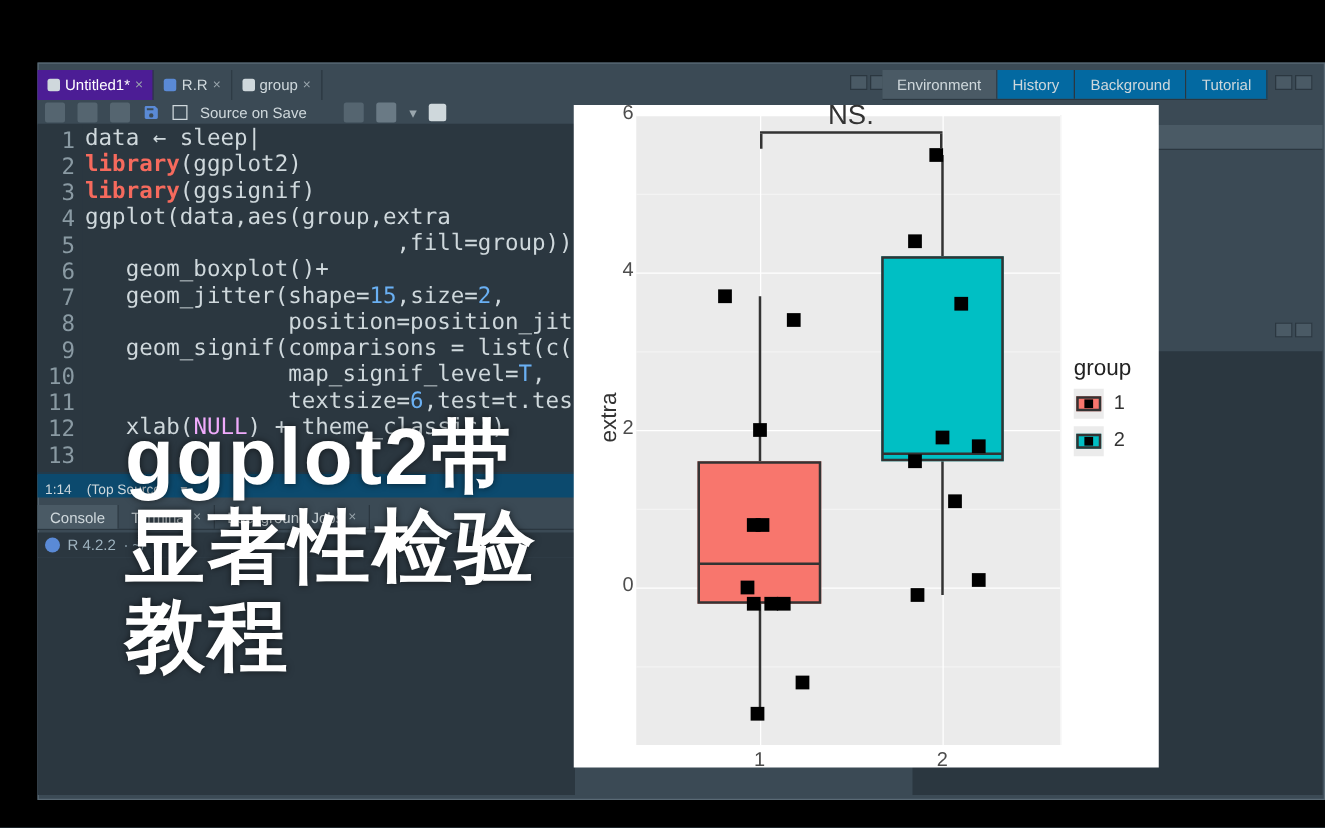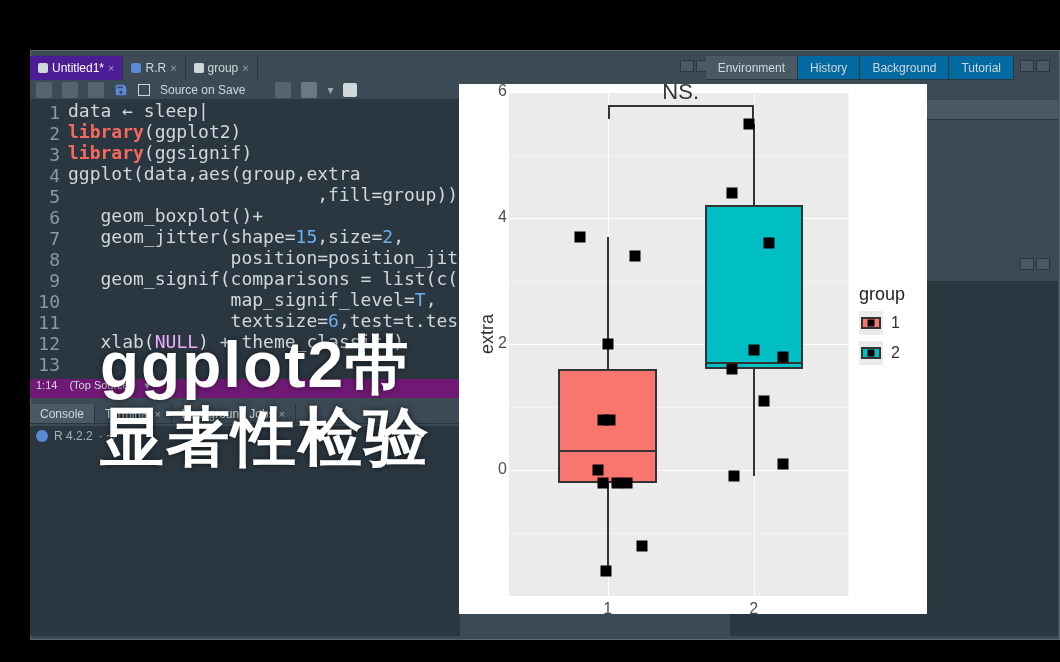--- a/index.html
+++ b/index.html
@@ -140,25 +140,25 @@
   .tok-str { color: #b0e070; }
   .tok-const { color: #6ab0f3; }
 
   
   .code-status {
     position: absolute;
     left: 30px;
     top: 378px;
     height: 20px;
     width: 430px;
-    background: #701a75;
+    background: #0c4a6e;
     color: #cfd8dc;
     font-size: 11px;
     display: flex;
-    align-items: flex-start;
+    align-items: flex-end;
     padding: 0 6px;
     gap: 12px;
     border-top: 1px solid #2b3740;
   }
 
   
   .console-tabs {
     position: absolute;
     left: 30px;
     top: 404px;
@@ -523,13 +523,14 @@
     <div class="ytick" style="position: absolute; left: 34px; top: 124px; width: 14px; text-align: right; font-size: 16px; color: rgb(77, 77, 77);">4</div>
     <div class="ytick" style="position: absolute; left: 34px; top: -2px; width: 14px; text-align: right; font-size: 16px; color: rgb(77, 77, 77);">6</div>
     <div class="xtick" style="left: 148.6px;">1</div>
     <div class="xtick" style="left: 294.8px;">2</div>
     <div class="sigtext" style="left: 221.7px; top: -5.4px;">NS.</div>
   </div>
 
 <div class="overlay-title">
   <div>ggplot2带</div>
   <div>显著性检验</div>
+  <div>教程</div>
 </div>
 
 </body></html>

